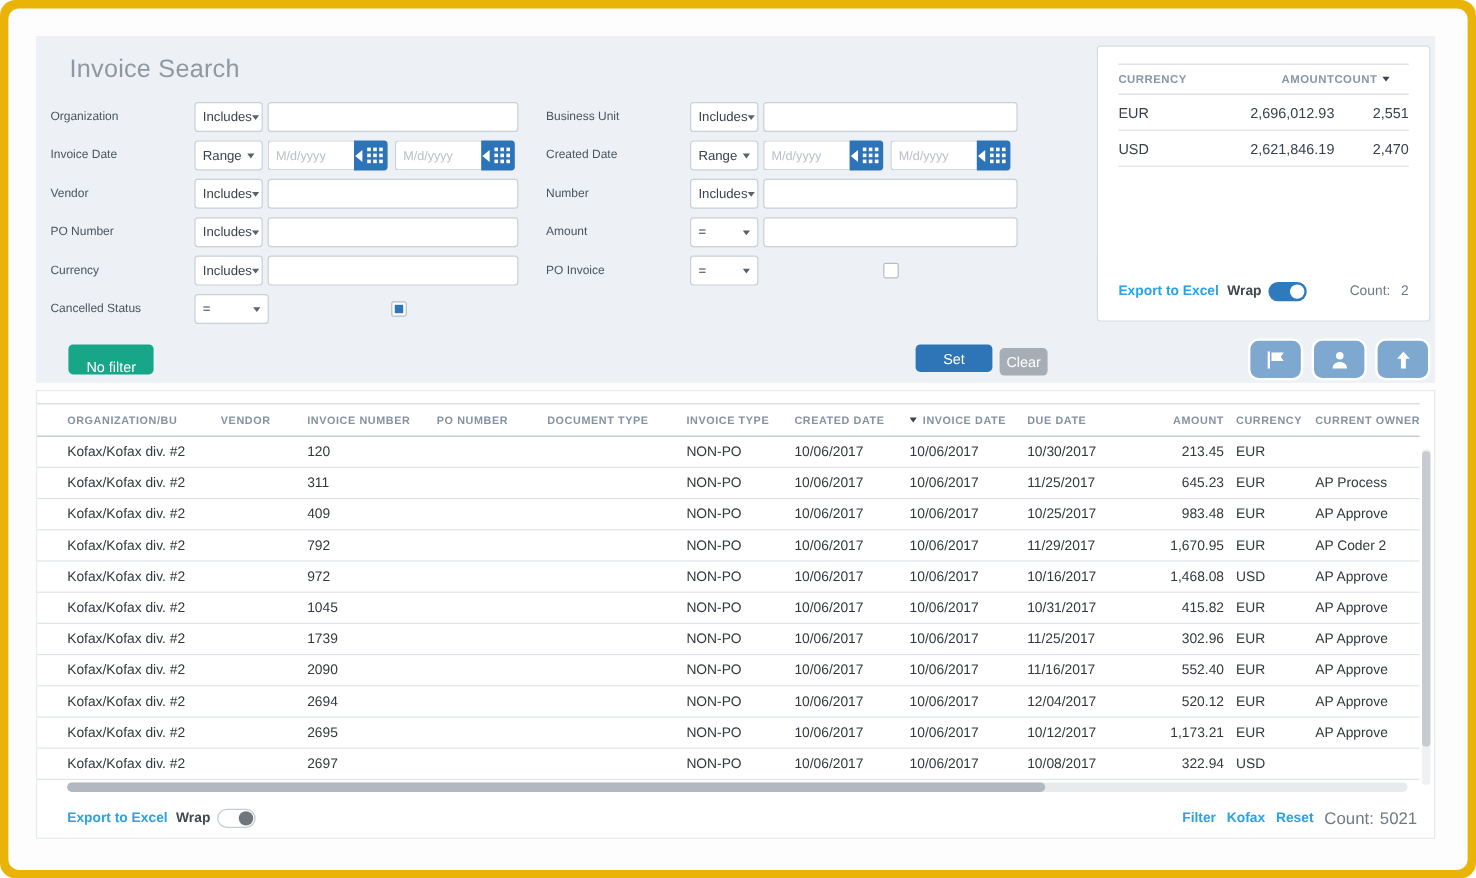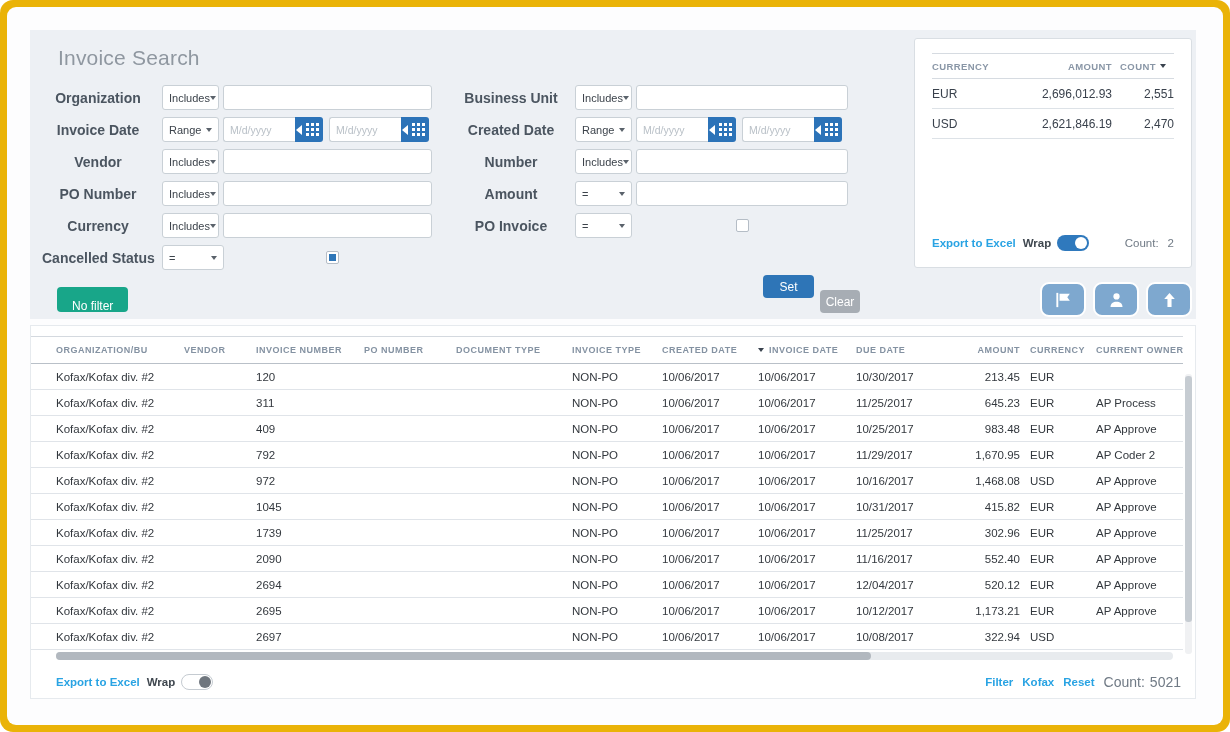--- a/index.html
+++ b/index.html
@@ -11,21 +11,21 @@
   .frame { position:absolute; inset:0; background:#eab308; border-radius:13px; }
   .page  { position:absolute; inset:7px; background:#fdfdfe; border-radius:9px; overflow:hidden; }
 
   
   .search-area { position:absolute; left:23px; top:23px; width:1166px; height:289px; background:#edf0f4; }
   .search-title { position:absolute; left:28px; top:16px; font-size:21px; color:#8f97a0; letter-spacing:.2px; }
 
   .form-left  { position:absolute; left:12px;  top:55px; }
   .form-right { position:absolute; left:425px; top:55px; }
   .frow { display:flex; align-items:center; margin-bottom:7px; height:25px; }
-  .flabel { width:120px; text-align:center; padding-right:8px; font-size:14px; color:#4b5560; white-space:nowrap;font-weight:bold; }
+  .flabel { width:120px; text-align:left; padding-right:8px; font-size:10px; color:#4b5560; white-space:nowrap; }
   .op-box { width:57px; height:25px; background:#fff; border:1px solid #c9d0d6; border-radius:3px;
             display:flex; align-items:center; justify-content:space-between; padding:0 6px;
             font-size:11px; color:#3c434b; cursor:pointer; }
   .op-box.wide { width:62px; }
   .caret-down { width:0; height:0; border-left:3.5px solid transparent; border-right:3.5px solid transparent;
                 border-top:4px solid #5a626b; }
   .ftext { margin-left:4px; width:209px; height:25px; border:1px solid #c9d0d6; border-radius:3px;
            font-size:11px; padding:0 8px; color:#333; background:#fff; outline:none;
            font-family:"Liberation Sans","DejaVu Sans",sans-serif; }
   .form-right .ftext { width:212px; }
@@ -46,38 +46,38 @@
   .chk-area-l { width:209px; display:flex; justify-content:center; margin-left:4px; }
   .chk-area-r { width:212px; display:flex; justify-content:center; margin-left:4px; }
   .checkbox { width:13px; height:13px; background:#fff; border:1px solid #b5bdc6; border-radius:2px;
               display:flex; align-items:center; justify-content:center; cursor:pointer; }
   .checkbox .inner { width:7px; height:7px; background:#2e76b8; }
 
   .no-filter-btn { margin:10px 0 0 15px; height:25px; padding:12px 15px; background:#18a689; color:#fff;
                    border:none; border-radius:4px; font-size:12px; cursor:pointer;
                    font-family:"Liberation Sans","DejaVu Sans",sans-serif; }
   .form-actions { position:absolute; left:733px; top:245px; display:flex; gap:6px; }
-  .btn-set   { width:51px; height:23px; background:#2e75b7; color:#fff; border:none; border-radius:4px;
-               font-size:12px; cursor:pointer; font-family:"Liberation Sans","DejaVu Sans",sans-serif; }
+  .btn-set   { width:64px; height:23px; background:#2e75b7; color:#fff; border:none; border-radius:4px;
+               font-size:12px; cursor:pointer; font-family:"Liberation Sans","DejaVu Sans",sans-serif;margin-top:12px; }
   .btn-clear { width:40px; height:23px; background:#a7adb4; color:#fff; border:none; border-radius:4px;
                font-size:12px; cursor:pointer; font-family:"Liberation Sans","DejaVu Sans",sans-serif;margin-top:15px; }
 
   
   .summary-card { position:absolute; top:8px; right:4px; width:278px; height:230px; background:#fff;
                   border:1px solid #d9dee3; border-radius:3px; padding:14px 17px; }
   .summary-title { font-size:16px; font-weight:bold; color:#3a4656; margin-bottom:10px; }
   .s-head { display:flex; align-items:center; height:26px; border-top:1px solid #d6dbe1;
             border-bottom:1px solid #d6dbe1; font-size:9.5px; font-weight:bold; color:#8996a6;
             letter-spacing:.4px; }
   .s-row  { display:flex; align-items:center; height:30px; border-bottom:1px solid #dde2e7;
             font-size:12px; color:#39414c; }
   .s-cur { width:70px; text-align:left; }
   .s-amt { flex:1; text-align:right; }
   .s-cnt { width:62px; text-align:right; }
-  .s-head .s-cnt { display:flex; align-items:center; justify-content:center; gap:4px; }
+  .s-head .s-cnt { display:flex; align-items:center; justify-content:flex-start; gap:4px; }
   .s-head .caret-down { border-top-color:#39424e; }
   .summary-foot { position:absolute; left:17px; right:17px; bottom:16px; display:flex; align-items:center; }
   .link { color:#29a3e3; font-size:11.5px; font-weight:bold; text-decoration:none; cursor:pointer;text-align:right; }
   .wrap-label { margin-left:7px; font-size:11.5px; font-weight:bold; color:#3f474f; }
   .toggle { position:relative; width:32px; height:16px; border-radius:8px; margin-left:6px; cursor:pointer; }
   .toggle.on  { background:#2f79bd; }
   .toggle.on .knob  { position:absolute; right:2px; top:2px; width:12px; height:12px; border-radius:50%; background:#fff; }
   .toggle.off { background:#fff; border:1px solid #c5cbd1; }
   .toggle.off .knob { position:absolute; right:1px; top:1px; width:12px; height:12px; border-radius:7px; background:#6f767e; }
   .count-text { margin-left:auto; font-size:11.5px; color:#707a85; }

